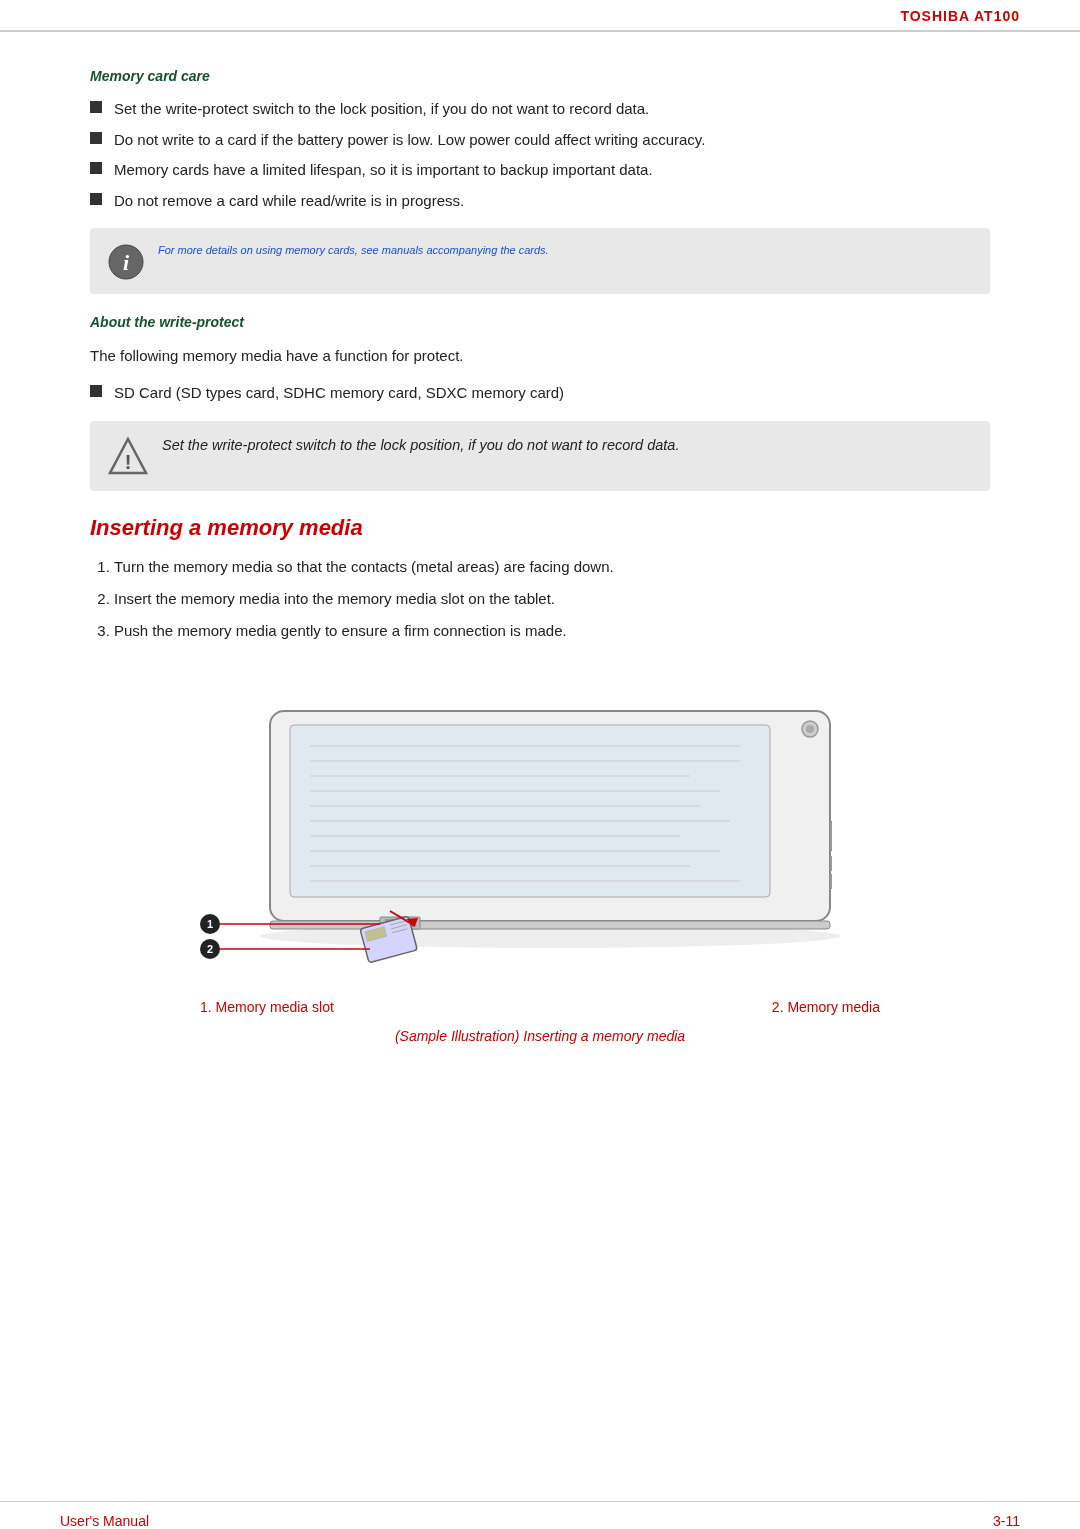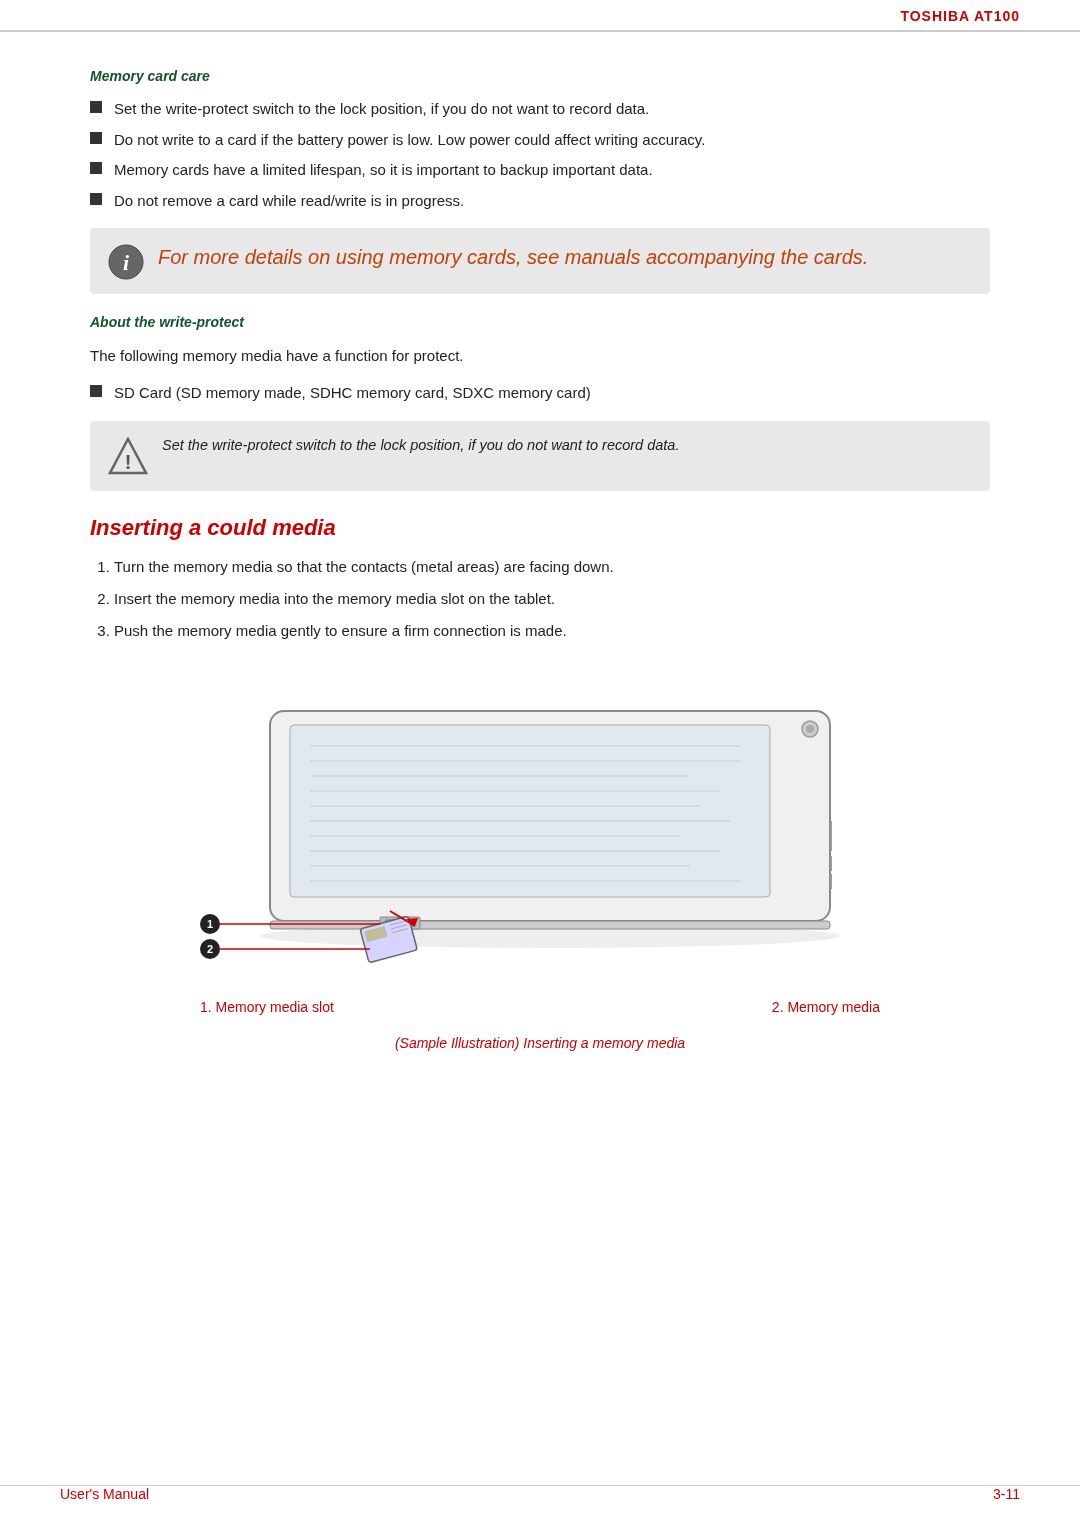--- a/index.html
+++ b/index.html
@@ -77,23 +77,23 @@
       gap: 14px;
     }
     .info-icon {
       width: 36px;
       height: 36px;
       flex-shrink: 0;
       margin-top: 2px;
     }
     .info-text {
       font-style: italic;
-      font-size: 20px;
+      font-size: 11px;
       line-height: 1.5;
-      color: #c2410c;
+      color: #1d4ed8;
     }
     .warning-box {
       background: #e8e8e8;
       border-radius: 4px;
       padding: 14px 18px;
       display: flex;
       align-items: flex-start;
       margin-bottom: 24px;
       gap: 14px;
     }
@@ -141,31 +141,31 @@
     }
     .caption-item {
       color: #cc0000;
       font-size: 14px;
     }
     .caption-center {
       color: #cc0000;
       font-style: italic;
       font-size: 14px;
       text-align: center;
-      margin-top: 20px;
+      margin-top: 13px;
     }
     .footer {
       position: absolute;
       bottom: 0;
       left: 0;
       right: 0;
-      height: 44px;
+      height: 28px;
       border-top: 1.5px solid #ccc;
       display: flex;
-      align-items: flex-start;
+      align-items: flex-end;
       justify-content: space-between;
       padding: 0 60px;
     }
     .footer-left {
       color: #cc0000;
       font-size: 14px;
     }
     .footer-right {
       color: #cc0000;
       font-size: 14px;
@@ -211,35 +211,35 @@
       <span class="info-text">For more details on using memory cards, see manuals accompanying the cards.</span>
     </div>
   </div>
 
   <div>
     <div class="section-title-italic">About the write-protect</div>
     <p class="paragraph">The following memory media have a function for protect.</p>
     <ul class="bullet-list">
       <li>
         <span class="bullet-square"></span>
-        <span>SD Card (SD memory made, SDHC memory card, SDXC memory card)</span>
+        <span>SD Card (SD types card, SDHC memory card, SDXC memory card)</span>
       </li>
     </ul>
 
     <div class="warning-box">
       <svg class="warning-icon" viewBox="0 0 40 40" xmlns="http://www.w3.org/2000/svg">
         <polygon points="20,2 38,36 2,36" fill="none" stroke="#666" stroke-width="2.5"></polygon>
         <text x="20" y="32" text-anchor="middle" font-size="20" font-weight="bold" fill="#555" font-family="Arial">!</text>
       </svg>
       <span class="warning-text">Set the write-protect switch to the lock position, if you do not want to record data.</span>
     </div>
   </div>
 
   <div>
-    <div class="section-title-bold">Inserting a could media</div>
+    <div class="section-title-bold">Inserting a memory media</div>
     <ol class="ordered-list">
       <li>
         <span>Turn the memory media so that the contacts (metal areas) are facing down.</span>
       </li>
       <li>
         <span>Insert the memory media into the memory media slot on the tablet.</span>
       </li>
       <li>
         <span>Push the memory media gently to ensure a firm connection is made.</span>
       </li>

